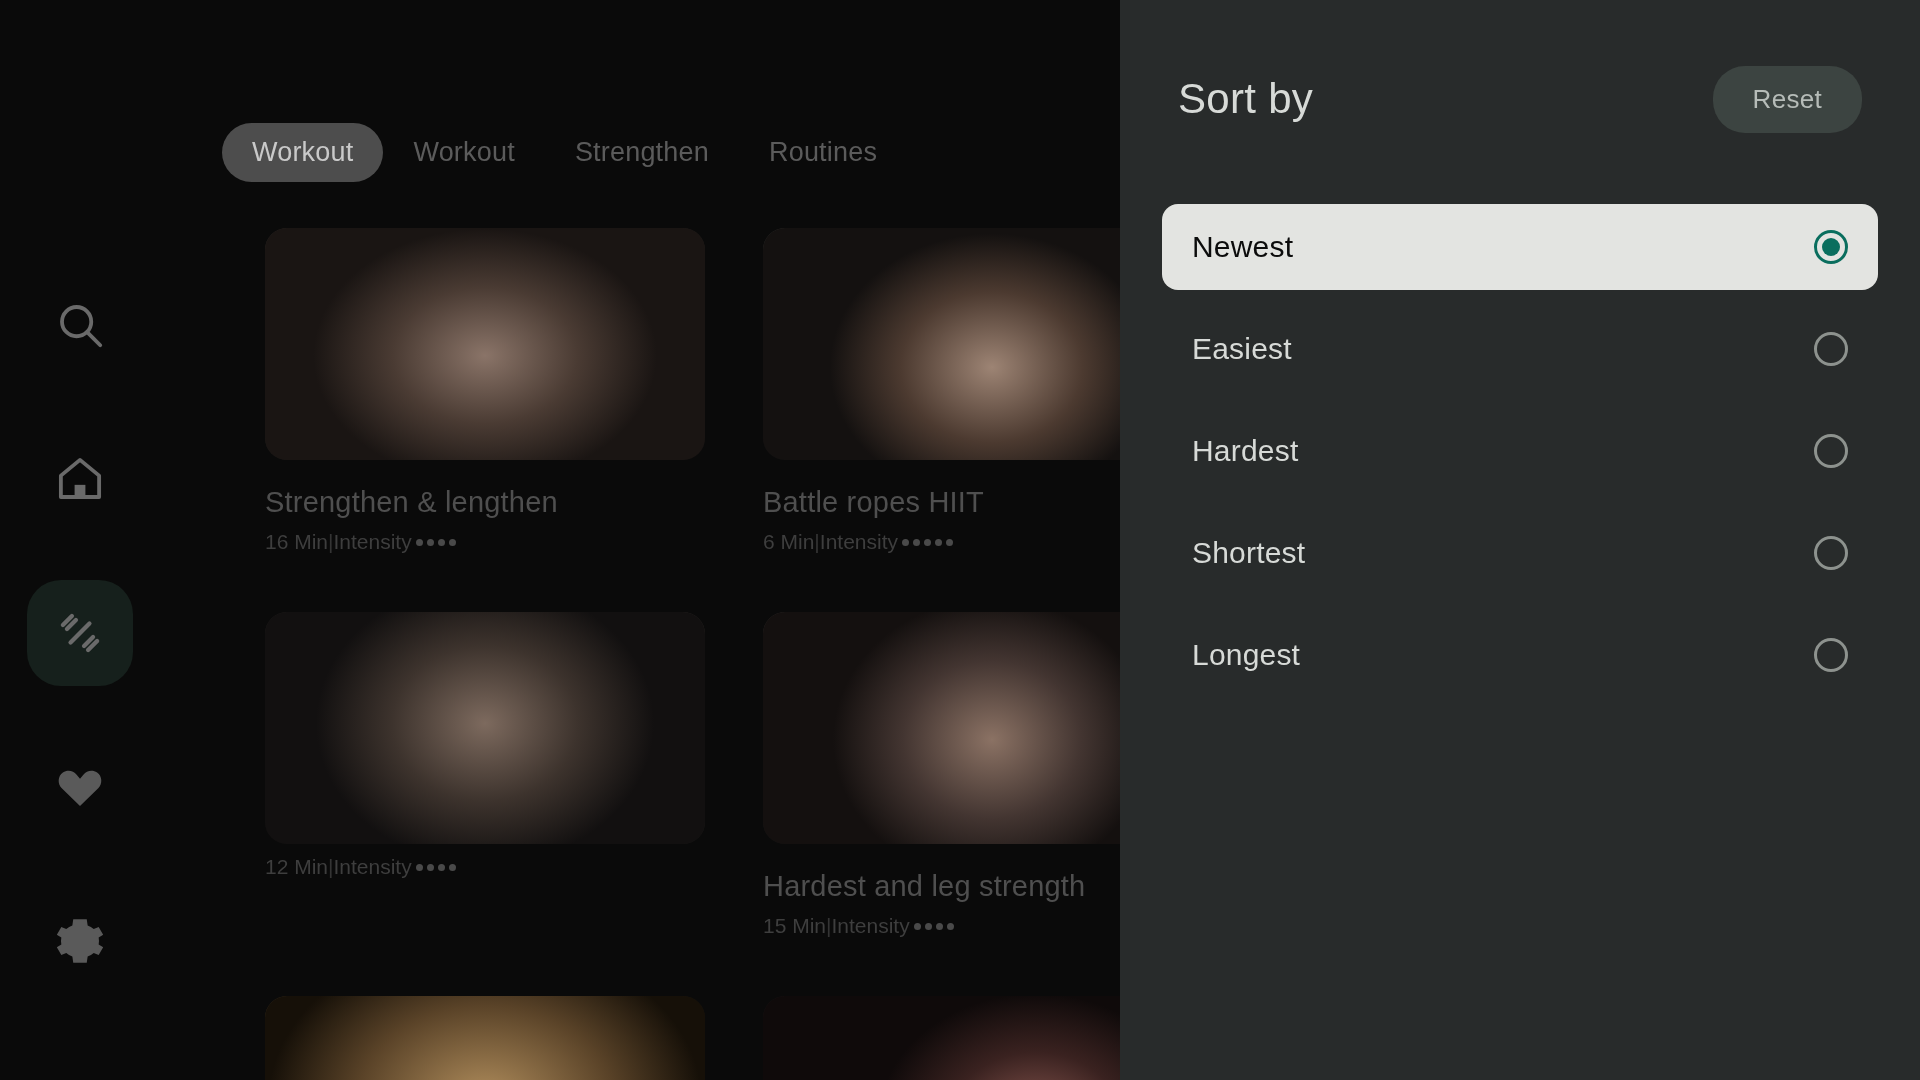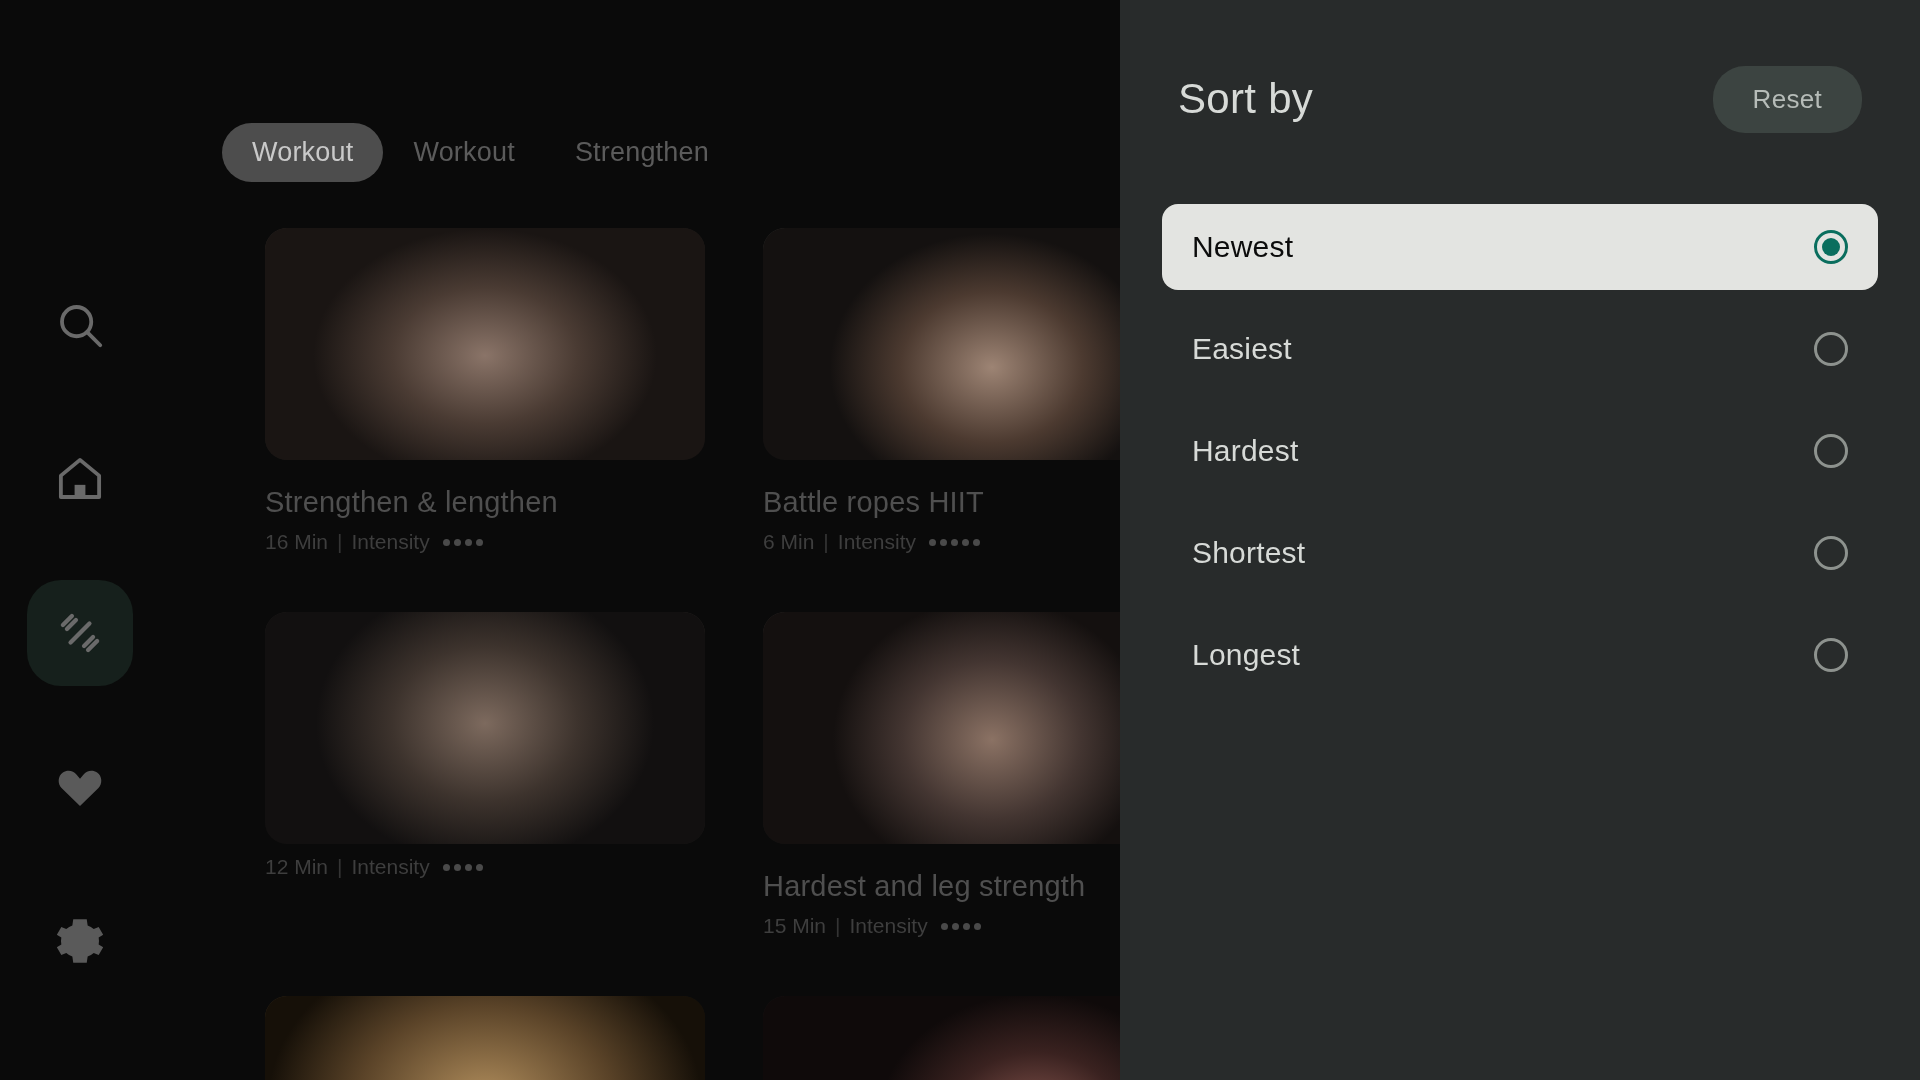--- a/index.html
+++ b/index.html
@@ -52,21 +52,21 @@
     width:440px; height:232px; border-radius:22px;
     position:relative; overflow:hidden;
   }
   .thumb .ph { position:absolute; inset:0; }
   .card-title {
     margin-top:26px; font-size:29px; color:#4f4f4f; letter-spacing:.2px;
     white-space:nowrap; overflow:hidden;
   }
   .card-meta {
     margin-top:11px; font-size:21px; color:#3e3e3e;
-    display:flex; align-items:center; gap:9px; white-space:nowrap;
+    display:flex; align-items:center; white-space:nowrap;
   }
   .meta-sep { color:#343434; }
   .dots { display:inline-flex; gap:4px; margin-left:4px; }
   .dot { width:7px; height:7px; border-radius:50%; background:#4a4a4a; }
 
   
   .img-a{background:
      radial-gradient(ellipse 50% 70% at 50% 55%, #8a7468 0%, #4a3b33 42%, #1a1513 78%),
      linear-gradient(160deg,#2b2622 0%,#0e0c0b 100%);}
   .img-b{background:
@@ -182,20 +182,21 @@
               <path d="M20.3 13.6a8.6 8.6 0 0 0 0-3.2l2-1.2-2-3.4-2.2.9a8.5 8.5 0 0 0-2.7-1.6L15 2.3H9l-.4 2.8a8.5 8.5 0 0 0-2.7 1.6l-2.2-.9-2 3.4 2 1.2a8.6 8.6 0 0 0 0 3.2l-2 1.2 2 3.4 2.2-.9a8.5 8.5 0 0 0 2.7 1.6l.4 2.8h6l.4-2.8a8.5 8.5 0 0 0 2.7-1.6l2.2.9 2-3.4z"></path>
             </svg>
           </span>
         </div>
       </div>
 
     <div id="tabs">
         <div class="tab active">Workout</div>
         <div class="tab">Workout</div>
         <div class="tab">Strengthen</div>
+        <div class="tab">Routines</div>
       </div>
 
     <div id="grid">
         <div class="card">
           <div class="thumb">
             <div class="ph img-a"></div>
           </div>
           <div class="card-title">Strengthen &amp; lengthen</div>
           <div class="card-meta">
             <span>16 Min</span>

